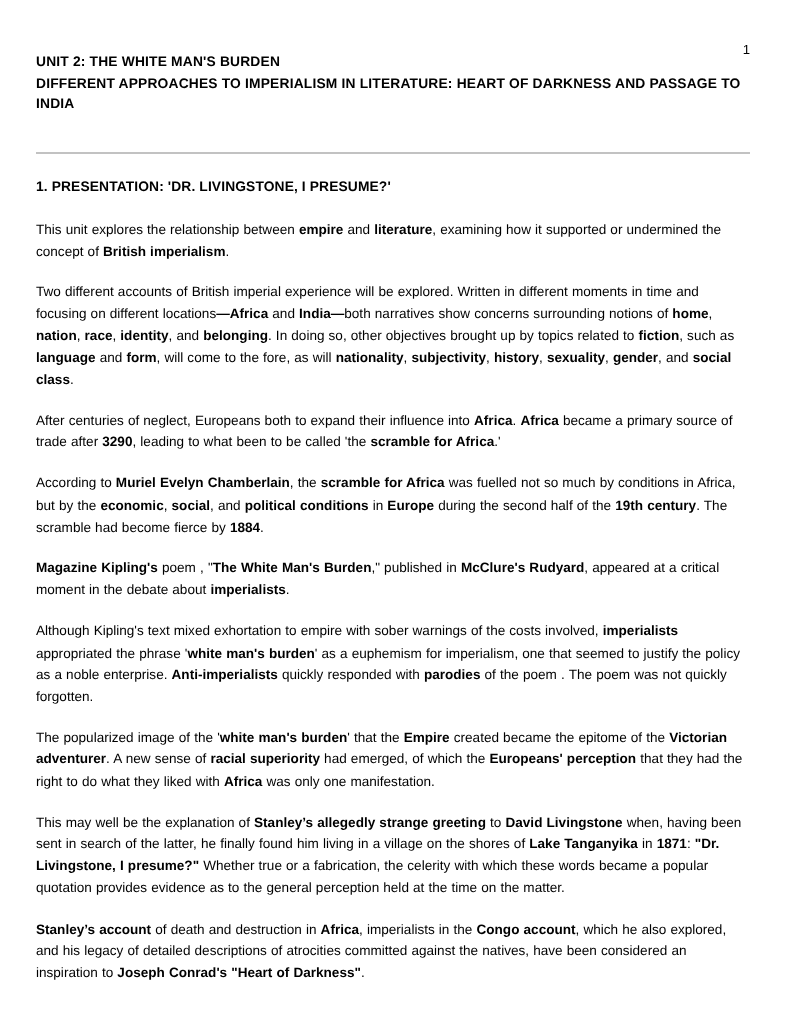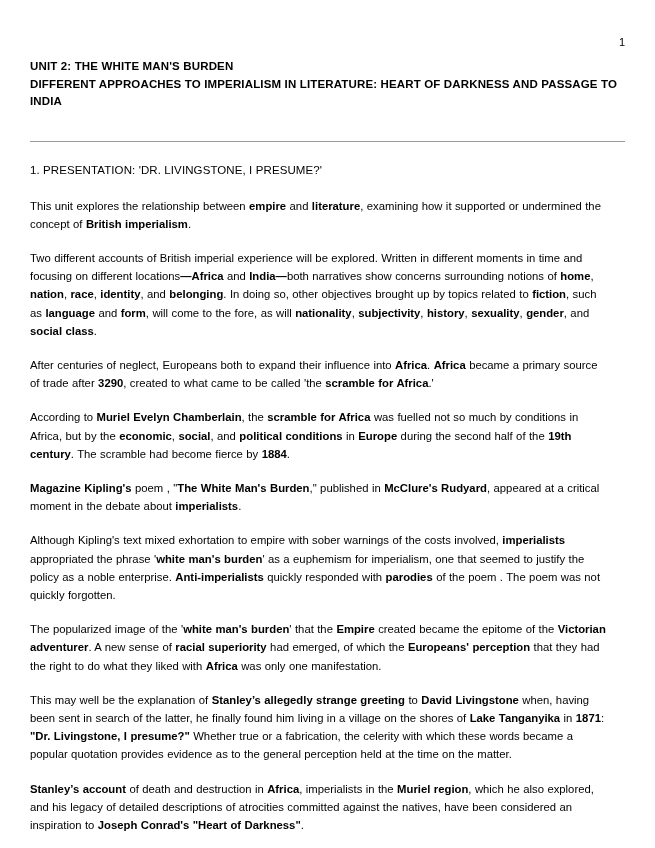--- a/index.html
+++ b/index.html
@@ -28,49 +28,49 @@
     left: 0;
     width: 625px;
     text-align: right;
     font-size: 11px;
     line-height: 13px;
     color: #000;
   }
   .content {
     position: absolute;
     left: 30px;
-    top: 58px;
+    top: 44px;
     width: 595px;
   }
   .doc-title {
     font-size: 11.5px;
     font-weight: bold;
     line-height: 17.5px;
     letter-spacing: 0.15px;
     margin: 0;
     text-transform: none;
   }
   .title-rule {
     margin: 30px 0 0 0;
     height: 1px;
     background: #9a9a9a;
     border: 0;
     width: 595px;
   }
   .section-heading {
     font-size: 11.5px;
-    font-weight: normal;
+    font-weight: bold;
     line-height: 17px;
     margin: 20px 0 0 0;
     letter-spacing: 0.1px;
   }
   p.para {
     font-size: 11.3px;
     line-height: 18.2px;
-    margin: 16px 15px 0 0;
+    margin: 16px 0 0 0;
     text-align: left;
     word-spacing: 0.3px;
   }
   p.para:first-of-type {
     margin-top: 18px;
   }
   b {
     font-weight: bold;
   }
 </style>
@@ -88,23 +88,23 @@
       <span>DIFFERENT APPROACHES TO IMPERIALISM IN LITERATURE: HEART OF DARKNESS AND PASSAGE TO INDIA</span>
     </div>
 
     <hr class="title-rule">
 
     <div class="section-heading">1. PRESENTATION: 'DR. LIVINGSTONE, I PRESUME?'</div>
 
     <div id="paragraphs">
         <p class="para"><span>This unit explores the relationship between </span><b>empire</b><span> and </span><b>literature</b><span>, examining how it supported or undermined the concept of </span><b>British imperialism</b><span>.</span></p>
         <p class="para"><span>Two different accounts of British imperial experience will be explored. Written in different moments in time and focusing on different locations</span><b>—Africa</b><span> and </span><b>India—</b><span>both narratives show concerns surrounding notions of </span><b>home</b><span>, </span><b>nation</b><span>, </span><b>race</b><span>, </span><b>identity</b><span>, and </span><b>belonging</b><span>. In doing so, other objectives brought up by topics related to </span><b>fiction</b><span>, such as </span><b>language</b><span> and </span><b>form</b><span>, will come to the fore, as will </span><b>nationality</b><span>, </span><b>subjectivity</b><span>, </span><b>history</b><span>, </span><b>sexuality</b><span>, </span><b>gender</b><span>, and </span><b>social class</b><span>.</span></p>
-        <p class="para"><span>After centuries of neglect, Europeans both to expand their influence into </span><b>Africa</b><span>. </span><b>Africa</b><span> became a primary source of trade after </span><b>3290</b><span>, created to what came to be called 'the </span><b>scramble for Africa</b><span>.'</span></p>
+        <p class="para"><span>After centuries of neglect, Europeans both to expand their influence into </span><b>Africa</b><span>. </span><b>Africa</b><span> became a primary source of trade after </span><b>3290</b><span>, leading to what been to be called 'the </span><b>scramble for Africa</b><span>.'</span></p>
         <p class="para"><span>According to </span><b>Muriel Evelyn Chamberlain</b><span>, the </span><b>scramble for Africa</b><span> was fuelled not so much by conditions in Africa, but by the </span><b>economic</b><span>, </span><b>social</b><span>, and </span><b>political conditions</b><span> in </span><b>Europe</b><span> during the second half of the </span><b>19th century</b><span>. The scramble had become fierce by </span><b>1884</b><span>.</span></p>
         <p class="para"><b>Magazine Kipling's</b><span> poem , "</span><b>The White Man's Burden</b><span>," published in </span><b>McClure's Rudyard</b><span>, appeared at a critical moment in the debate about </span><b>imperialists</b><span>.</span></p>
         <p class="para"><span>Although Kipling's text mixed exhortation to empire with sober warnings of the costs involved, </span><b>imperialists</b><span> appropriated the phrase '</span><b>white man's burden</b><span>' as a euphemism for imperialism, one that seemed to justify the policy as a noble enterprise. </span><b>Anti-imperialists</b><span> quickly responded with </span><b>parodies</b><span> of the poem . The poem was not quickly forgotten.</span></p>
         <p class="para"><span>The popularized image of the '</span><b>white man's burden</b><span>' that the </span><b>Empire</b><span> created became the epitome of the </span><b>Victorian adventurer</b><span>. A new sense of </span><b>racial superiority</b><span> had emerged, of which the </span><b>Europeans' perception</b><span> that they had the right to do what they liked with </span><b>Africa</b><span> was only one manifestation.</span></p>
         <p class="para"><span>This may well be the explanation of </span><b>Stanley’s allegedly strange greeting</b><span> to </span><b>David Livingstone</b><span> when, having been sent in search of the latter, he finally found him living in a village on the shores of </span><b>Lake Tanganyika</b><span> in </span><b>1871</b><span>: </span><b>"Dr. Livingstone, I presume?"</b><span> Whether true or a fabrication, the celerity with which these words became a popular quotation provides evidence as to the general perception held at the time on the matter.</span></p>
-        <p class="para"><b>Stanley’s account</b><span> of death and destruction in </span><b>Africa</b><span>, imperialists in the </span><b>Muriel region</b><span>, which he also explored, and his legacy of detailed descriptions of atrocities committed against the natives, have been considered an inspiration to </span><b>Joseph Conrad's "Heart of Darkness"</b><span>.</span></p>
+        <p class="para"><b>Stanley’s account</b><span> of death and destruction in </span><b>Africa</b><span>, imperialists in the </span><b>Congo account</b><span>, which he also explored, and his legacy of detailed descriptions of atrocities committed against the natives, have been considered an inspiration to </span><b>Joseph Conrad's "Heart of Darkness"</b><span>.</span></p>
       </div>
 
   </div>
 </div>
 
 </body></html>

